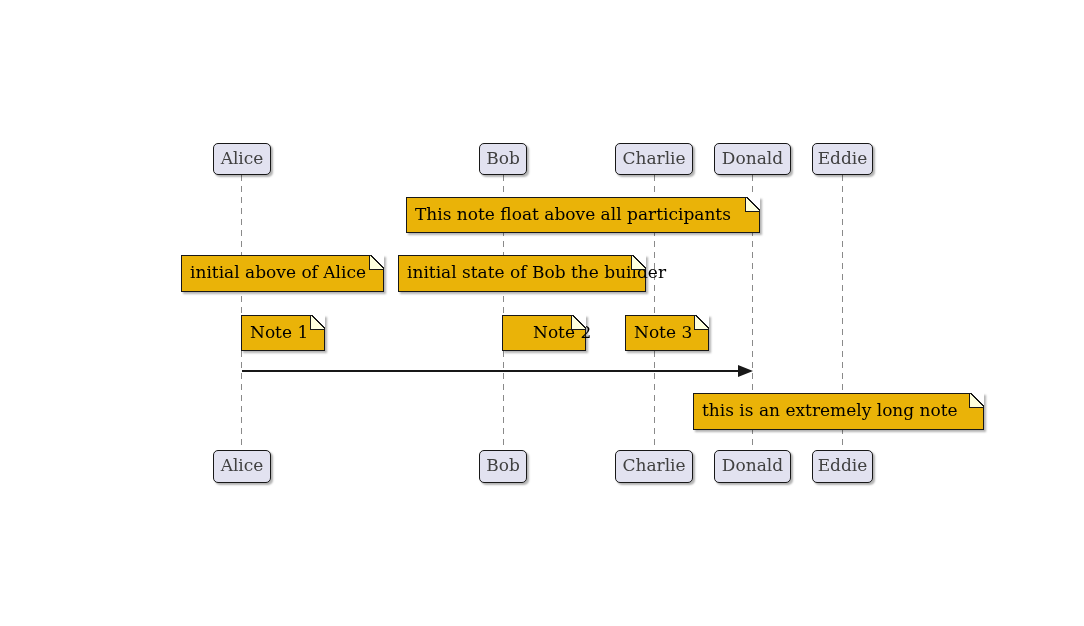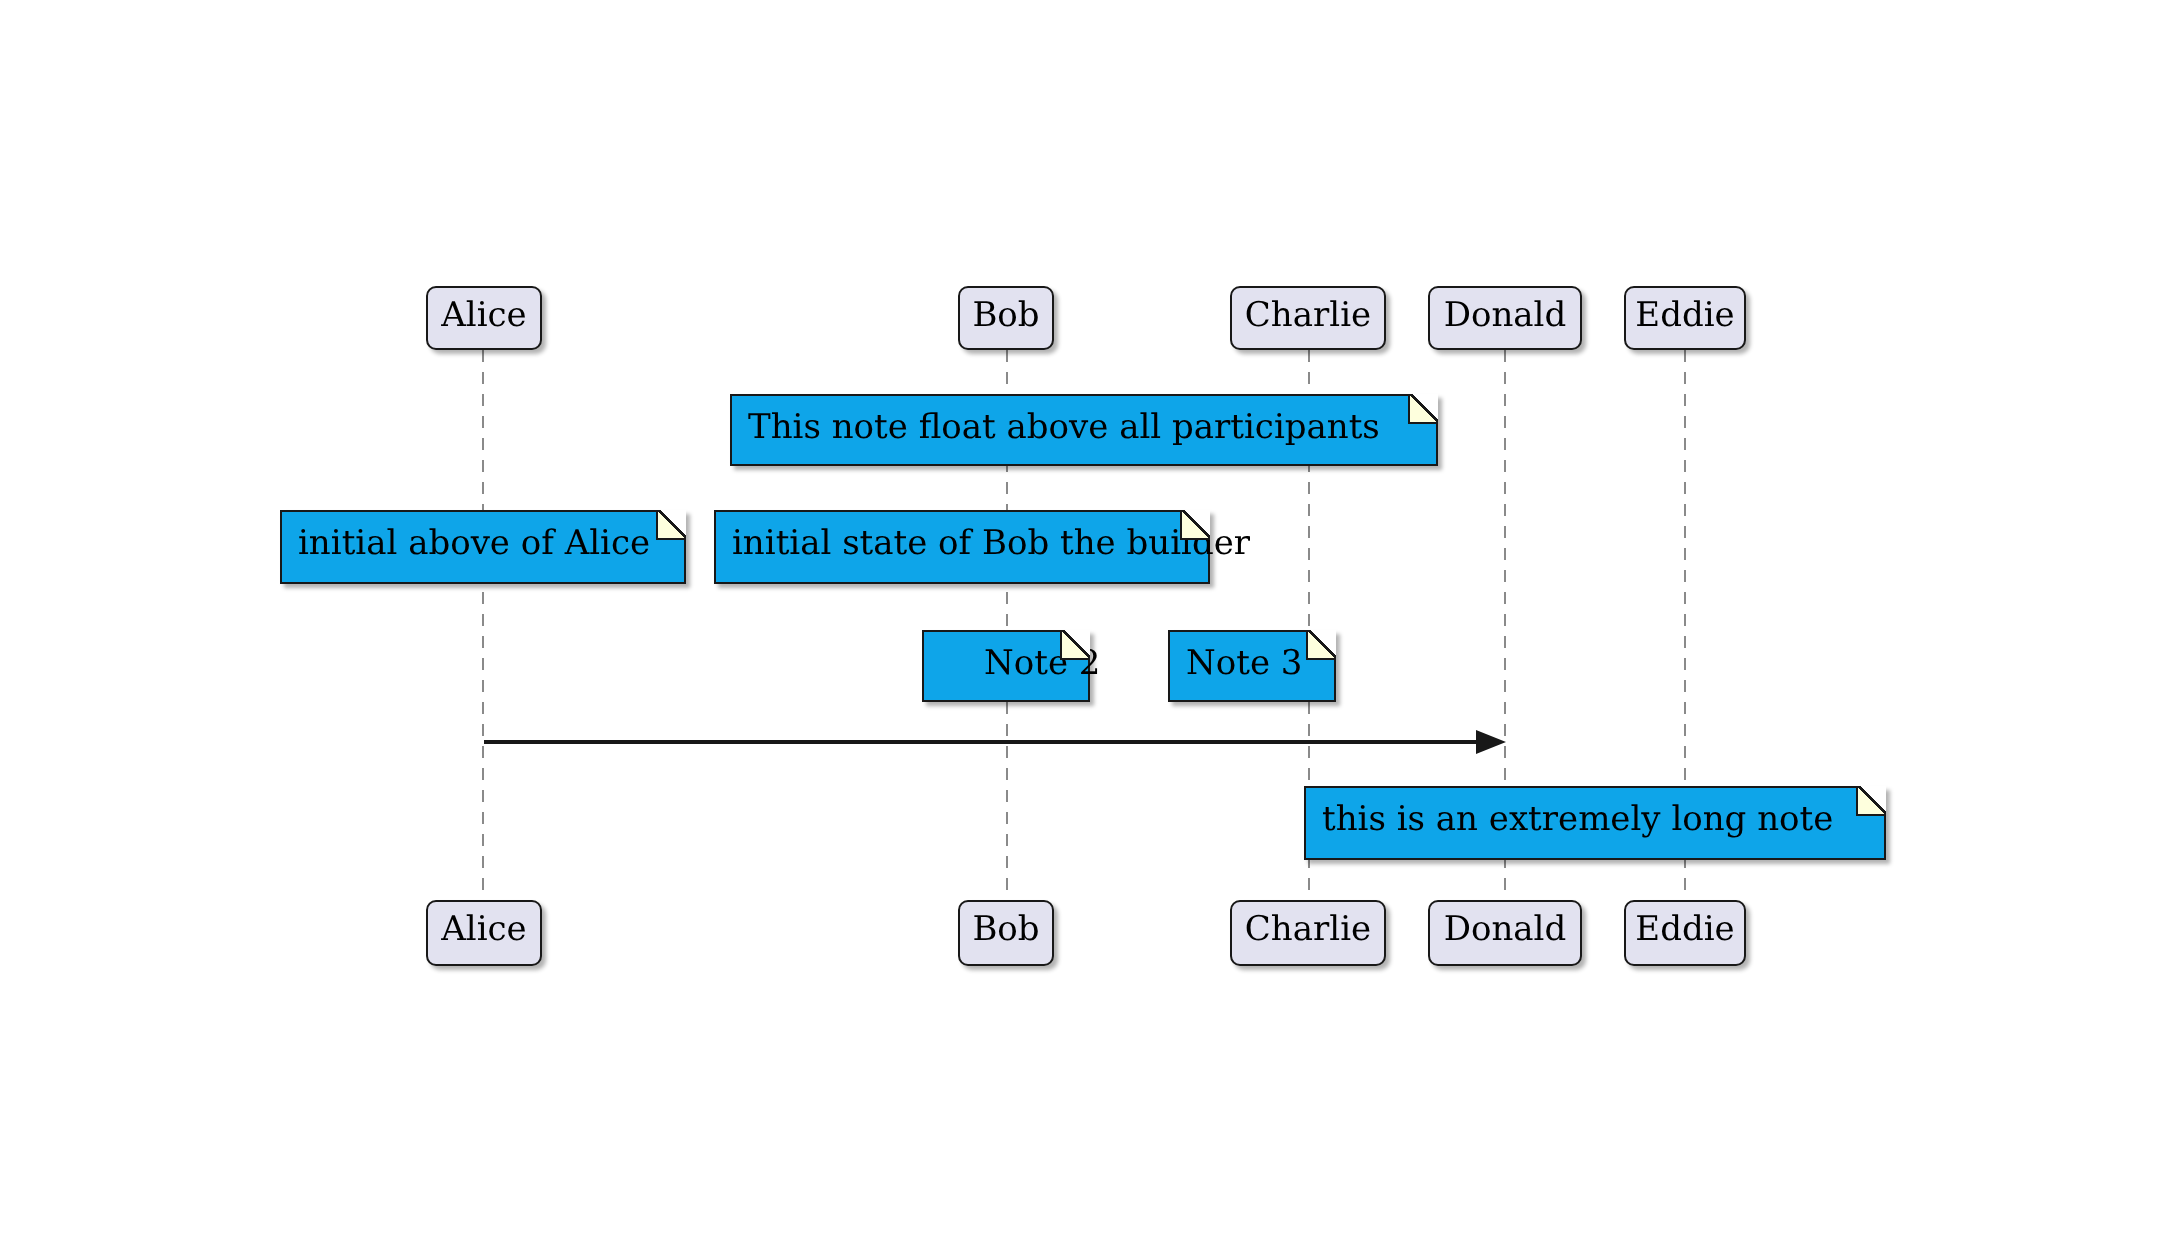--- a/index.html
+++ b/index.html
@@ -35,35 +35,36 @@
     border-radius: 5px;
     box-shadow: 2px 2px 2px rgba(0,0,0,0.30);
     display: flex;
     align-items: center;
     justify-content: center;
     z-index: 2;
     box-sizing: border-box;
   }
   .participant .plabel {
     font-size: 17px;
-    color: #000000;
+    color: #404040;
     white-space: nowrap;
     line-height: 1;
     padding-bottom: 2px;
   }
   
   .note {
     position: absolute;
-    background: #0ea5e9;
+    background: #eab308;
     border: 1.2px solid #181818;
     box-shadow: 2px 2px 2px rgba(0,0,0,0.30);
     display: flex;
     align-items: center;
     z-index: 3;
     box-sizing: border-box;
+    margin-left: 41px;
   }
   .note::before {
     content: "";
     position: absolute;
     top: -1.2px;
     right: -1.2px;
     width: 0;
     height: 0;
     border-top: 15px solid #ffffff;
     border-left: 15px solid rgba(0,0,0,0);
@@ -143,20 +144,23 @@
     <span class="ntext">This note float above all participants</span>
   </div>
 
   <div class="note" style="left:140px; top:255px; width:203px; height:37px;">
     <span class="ntext">initial above of Alice</span>
   </div>
   <div class="note" style="left:357px; top:255px; width:248px; height:37px;">
     <span class="ntext">initial state of Bob the builder</span>
   </div>
 
+  <div class="note" style="left:200px; top:315px; width:84px; height:36px;">
+    <span class="ntext">Note 1</span>
+  </div>
   <div class="note" style="left:461px; top:315px; width:84px; height:36px;padding-left:22px;">
     <span class="ntext">Note 2</span>
   </div>
   <div class="note" style="left:584px; top:315px; width:84px; height:36px;">
     <span class="ntext">Note 3</span>
   </div>
 
   <div class="arrow-line" style="left:242px; top:370px; width:496px;"></div>
   <div class="arrow-head" style="left:738px; top:365px;"></div>
 

